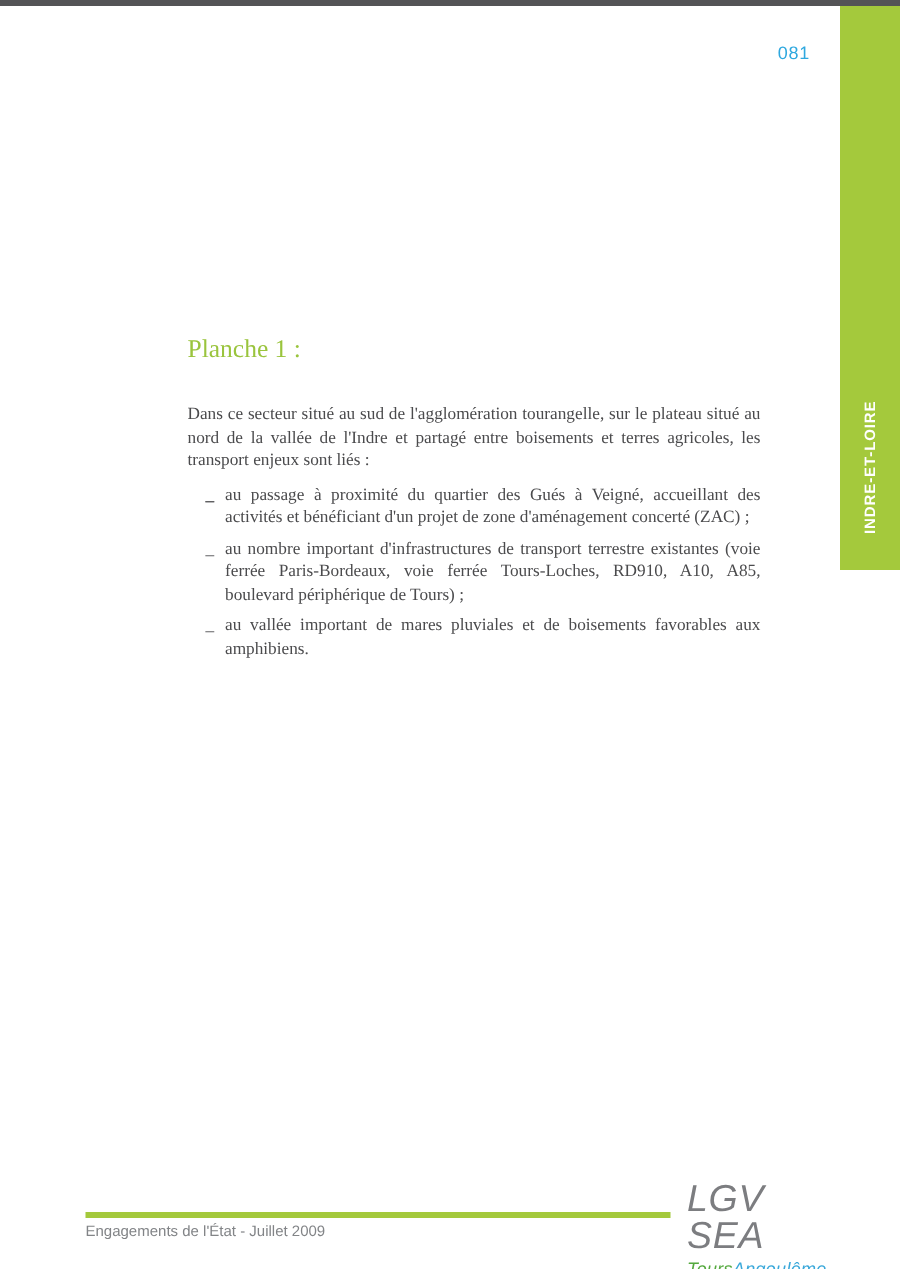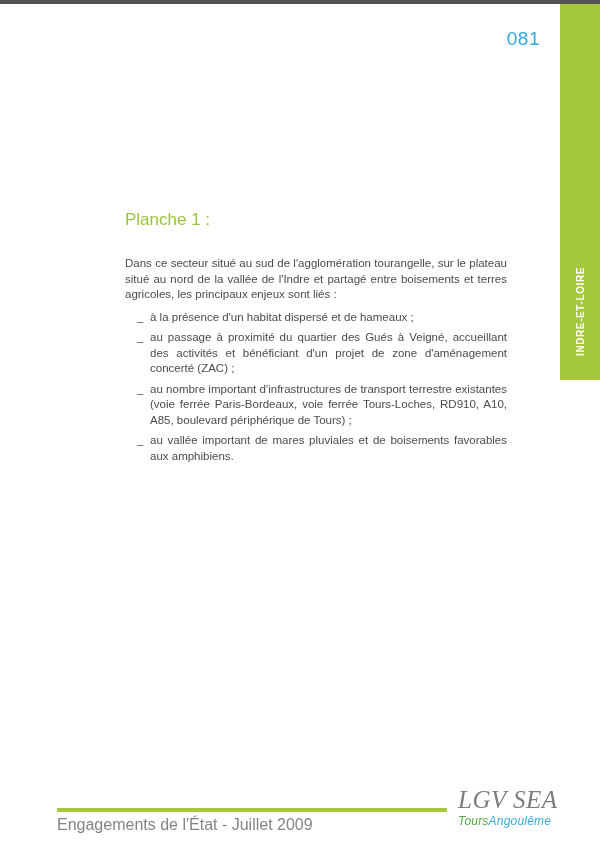--- a/index.html
+++ b/index.html
@@ -30,24 +30,24 @@
     display:flex;align-items:flex-end;justify-content:center;
     padding-bottom:24px;
   }
   .side-label{
     writing-mode:vertical-rl;transform:rotate(180deg);
     color:#ffffff;font-weight:bold;font-size:10px;letter-spacing:0.6px;
     white-space:nowrap;
   }
   .page-number{
     position:absolute;top:28px;right:60px;
-    color:var(--blue);font-size:19px;letter-spacing:0.5px;
+    color:var(--blue);font-size:12px;letter-spacing:0.5px;
   }
   .content{
-    position:absolute;left:125px;top:210px;width:382px;
+    position:absolute;left:125px;top:223px;width:382px;font-family:Liberation Serif, serif;
   }
   .kicker{
     color:var(--heading-green);font-size:17px;margin:0 0 13px 0;
   }
   .title{
     margin:0 0 16px 0;font-weight:normal;
     color:var(--heading-green);font-size:34px;line-height:44px;
     letter-spacing:-0.5px;
   }
   .title .tline{display:block;}
@@ -69,30 +69,29 @@
   }
   .bullets .marker{
     position:absolute;left:12px;top:0;
   }
   .footer-rule{
     position:absolute;left:57px;top:808px;width:390px;height:4px;
     background:var(--green);
   }
   .footer-text{
     position:absolute;left:57px;top:816px;
-    color:var(--footer-gray);font-size:16px;
+    color:var(--footer-gray);font-size:10px;
   }
   .logo{
     position:absolute;left:458px;top:787px;width:100px;
     font-style:italic;line-height:1;
   }
   .logo-main{
     color:var(--logo-gray);font-size:25px;letter-spacing:0.5px;
     margin:0 0 3px 0;
-    font-family:Liberation Serif, serif;
   }
   .logo-sub{
     font-size:12px;letter-spacing:0.2px;
   }
   .logo-tours{color:var(--logo-tours);}
   .logo-ang{color:var(--logo-angouleme);}
 </style>
 </head>
 <body>
 
@@ -103,25 +102,24 @@
 </div>
 
 <div class="page-number">081</div>
 
 <div class="content">
   <div class="kicker">Planche 1 :</div>
   <h1 class="title">
   </h1>
   <div class="subtitle">
   </div>
-  <p class="intro">Dans ce secteur situé au sud de l'agglomération tourangelle, sur le plateau situé au nord de la vallée de l'Indre et partagé entre boisements et terres agricoles, les principaux enjeux sont liés :</p>
+  <p class="intro">Dans ce secteur situé au sud de l'agglomération tourangelle, sur le plateau situé au nord de la vallée de l'Indre et partagé entre boisements et terres agricoles, les transport enjeux sont liés :</p>
   <ul class="bullets">
     <li>
       <span class="marker">_</span>
-      <span>à la présence d'un habitat dispersé et de hameaux ;</span>
     </li>
     <li>
       <span class="marker">_</span>
       <span>au passage à proximité du quartier des Gués à Veigné, accueillant des activités et bénéficiant d'un projet de zone d'aménagement concerté (ZAC) ;</span>
     </li>
     <li>
       <span class="marker">_</span>
       <span>au nombre important d'infrastructures de transport terrestre existantes (voie ferrée Paris-Bordeaux, voie ferrée Tours-Loches, RD910, A10, A85, boulevard périphérique de Tours) ;</span>
     </li>
     <li>

